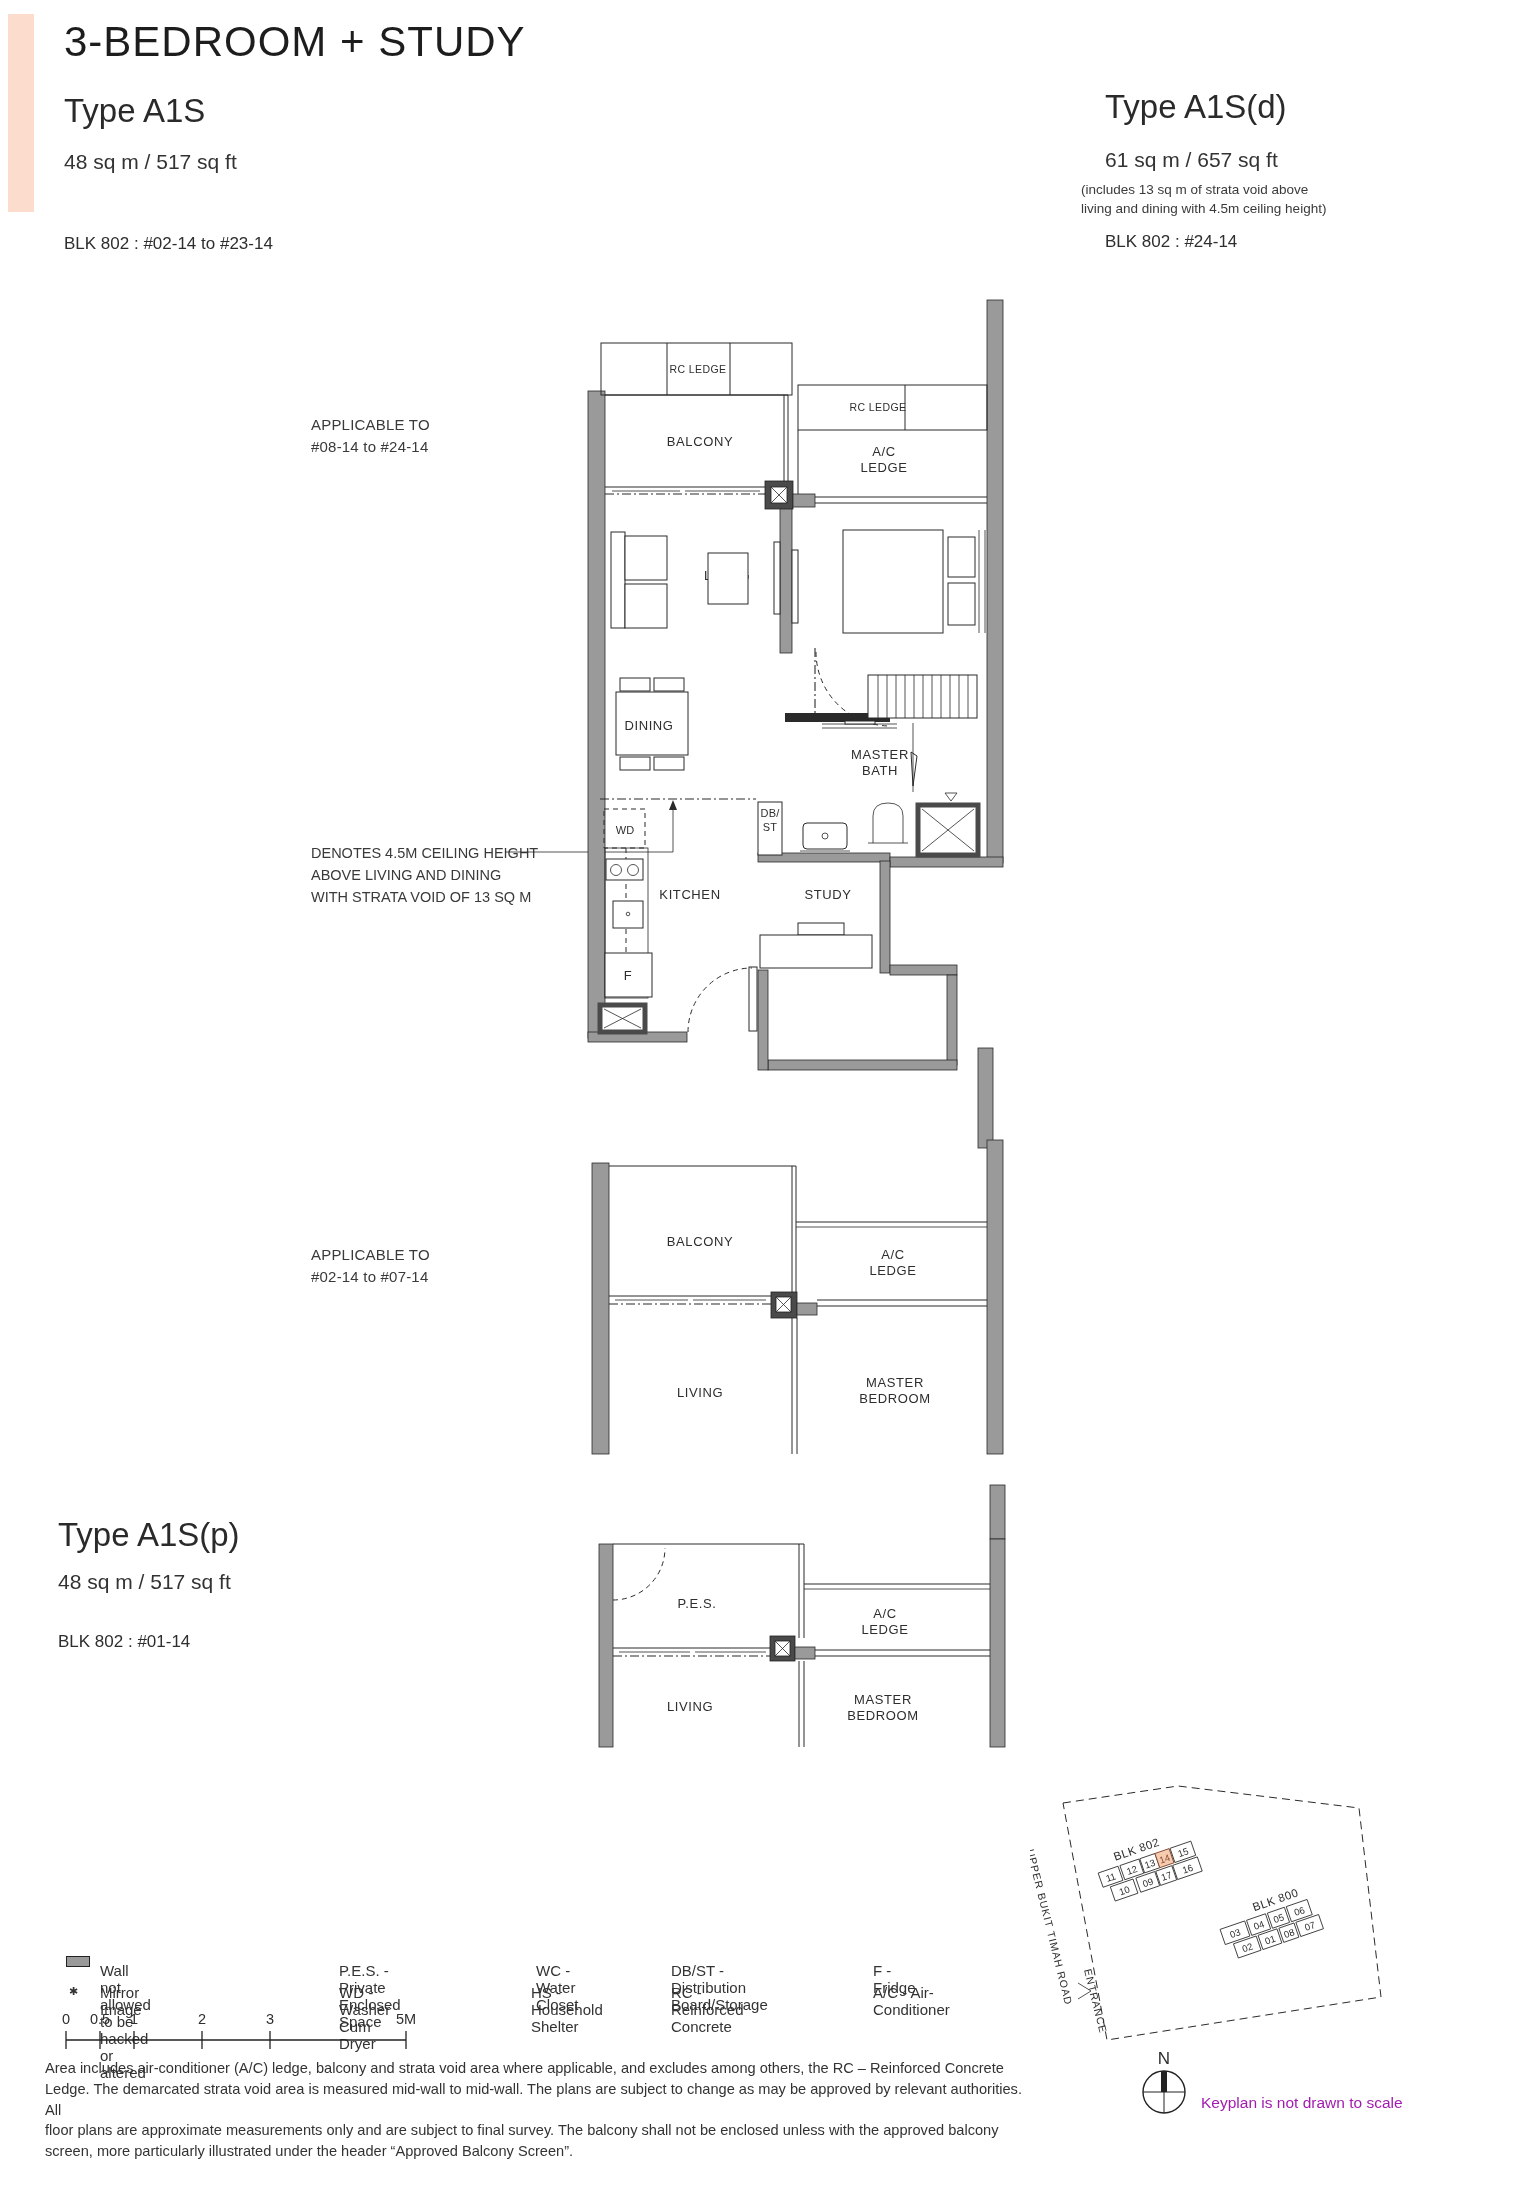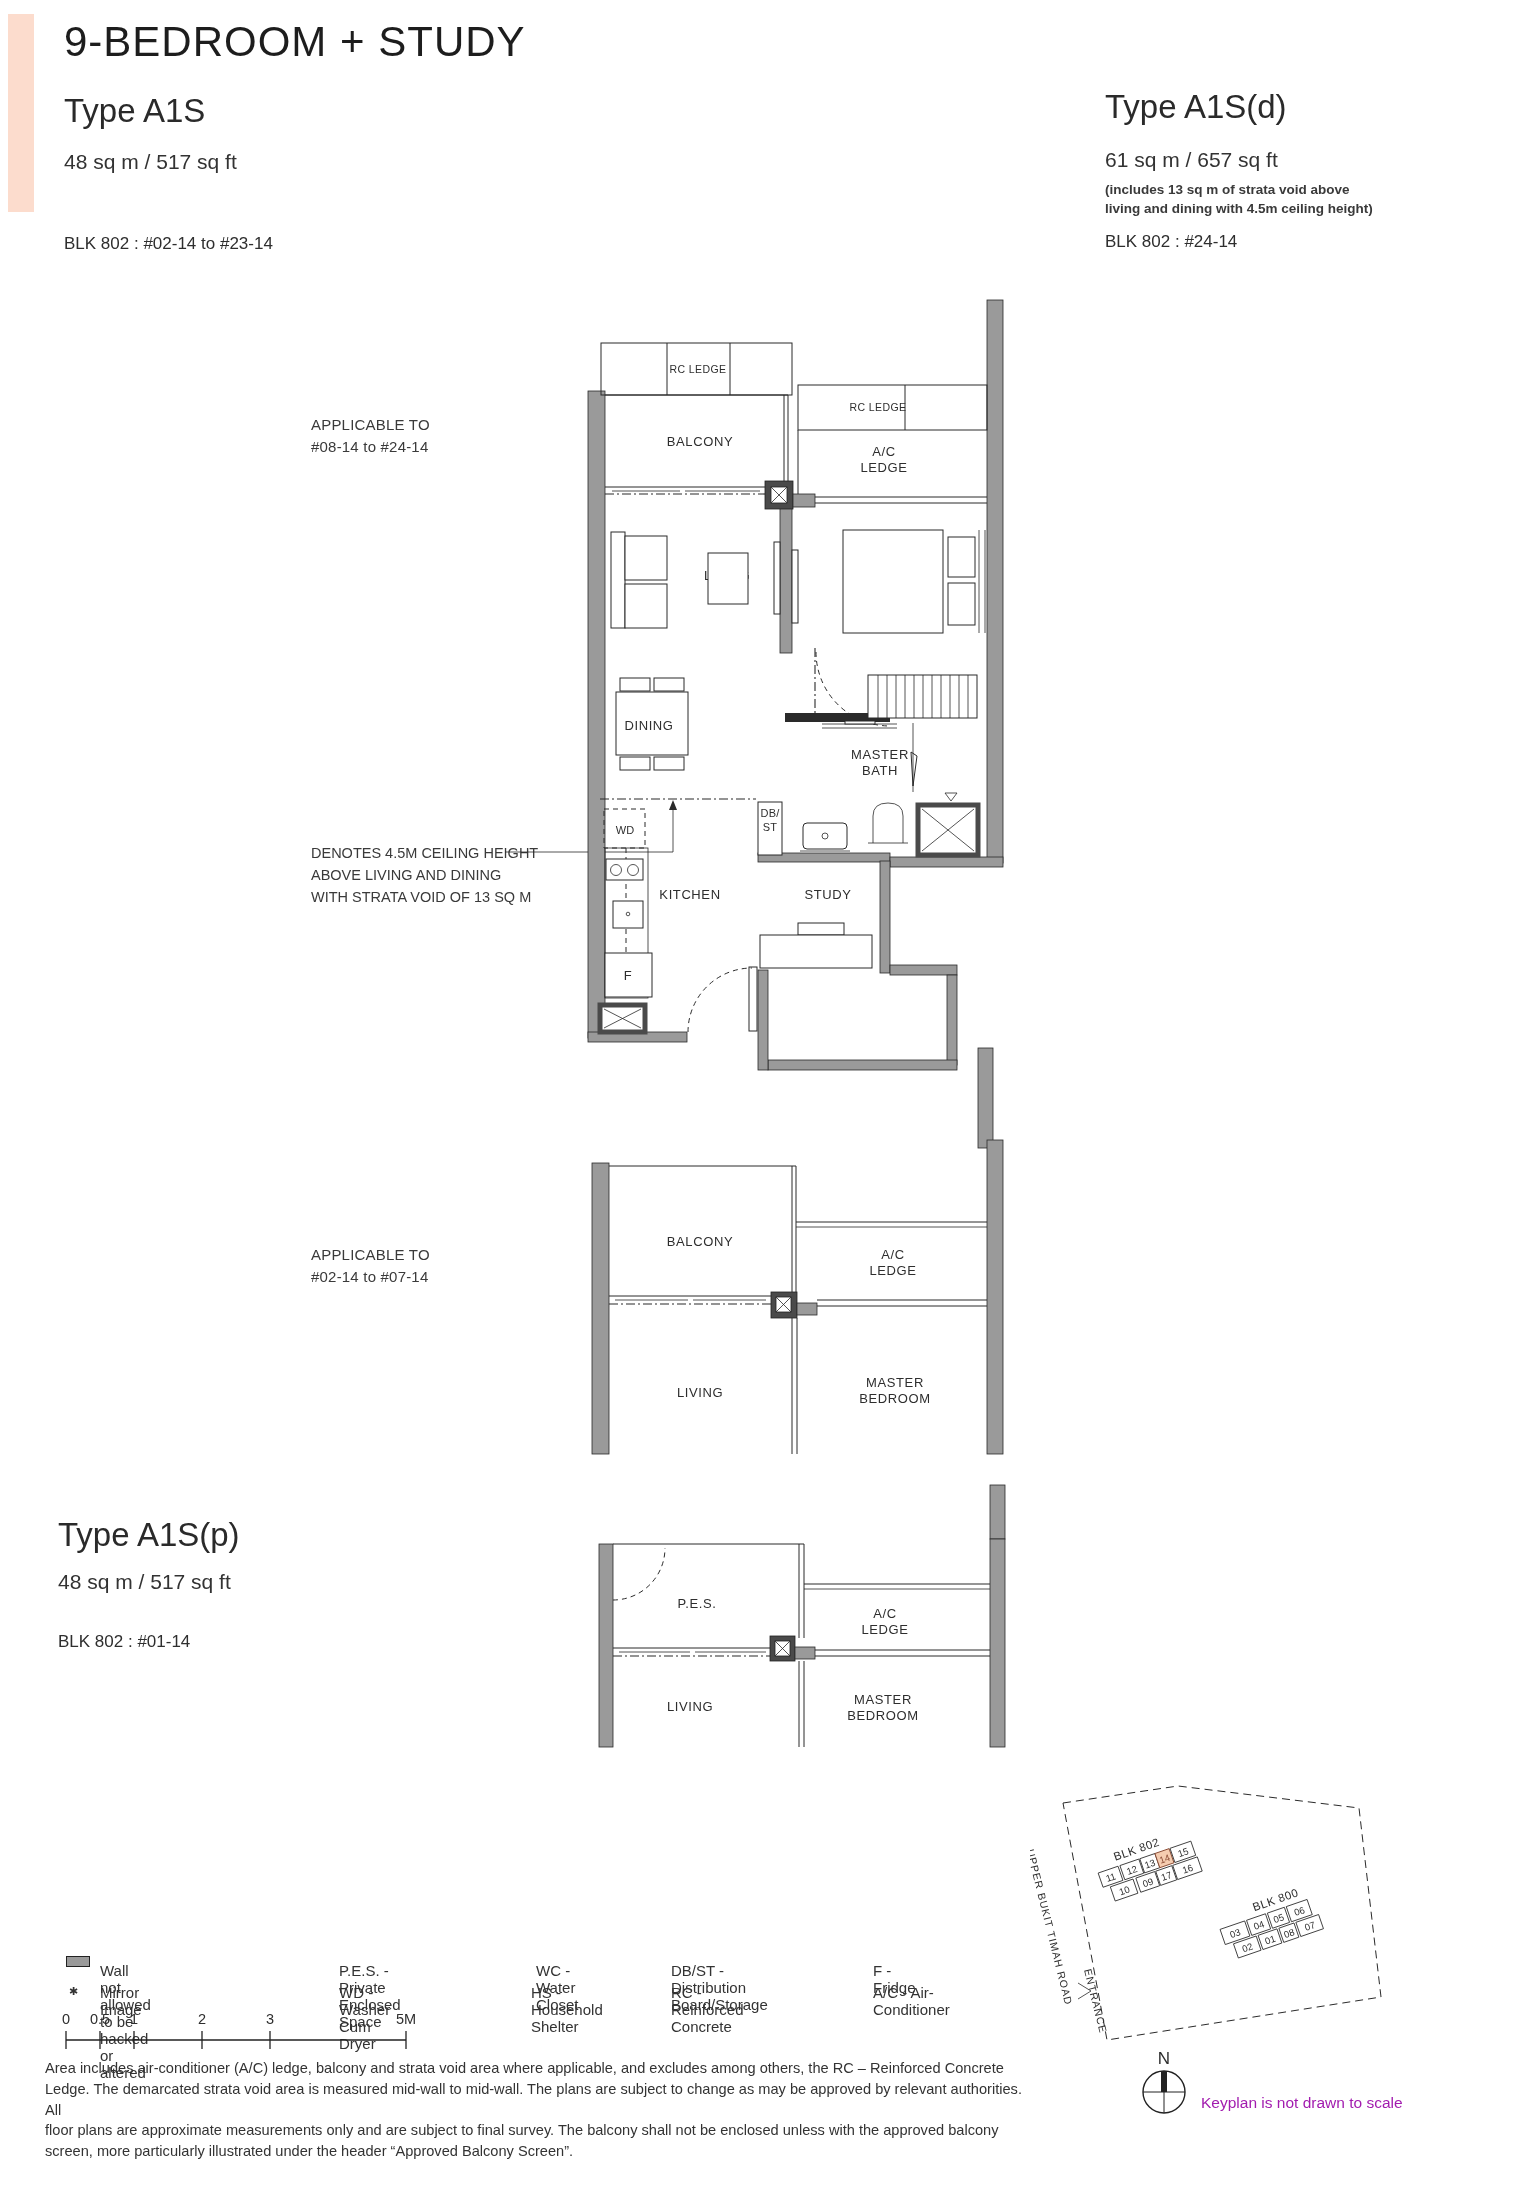--- a/index.html
+++ b/index.html
@@ -31,28 +31,28 @@
   .dashed{stroke:#2a2a2a;stroke-width:1;fill:none;stroke-dasharray:5 4;}
   .shaft{fill:#ffffff;stroke:#4a4a4a;stroke-width:5;}
   .xline{stroke:#2a2a2a;stroke-width:.8;}
 </style>
 </head>
 <body>
 
 <div id="page">
 
   <div class="abs" style="left:8px;top:14px;width:26px;height:198px;background:#fcdccd;"></div>
-  <div class="abs h1" style="left:64px;top:18px;">9-BEDROOM + STUDY</div>
+  <div class="abs h1" style="left:64px;top:18px;">3-BEDROOM + STUDY</div>
   <div class="abs type-name" style="left:64px;top:92px;">Type A1S</div>
   <div class="abs area" style="left:64px;top:150px;">48 sq m / 517 sq ft</div>
   <div class="abs blk" style="left:64px;top:234px;">BLK 802 : #02-14 to #23-14</div>
 
   <div class="abs type-name" style="left:1105px;top:88px;">Type A1S(d)</div>
   <div class="abs area" style="left:1105px;top:148px;">61 sq m / 657 sq ft</div>
-  <div class="abs note-small" style="left:1105px;top:180px;font-weight:bold;">
+  <div class="abs note-small" style="left:1081px;top:180px;">
     <span style="display:block;">(includes 13 sq m of strata void above</span>
     <span style="display:block;">living and dining with 4.5m ceiling height)</span>
   </div>
   <div class="abs blk" style="left:1105px;top:232px;">BLK 802 : #24-14</div>
 
   <div class="abs annot" style="left:311px;top:414px;">
     <span style="display:block;">APPLICABLE TO</span>
     <span style="display:block;">#08-14 to #24-14</span>
   </div>
   <div class="abs denotes" style="left:311px;top:842px;">

